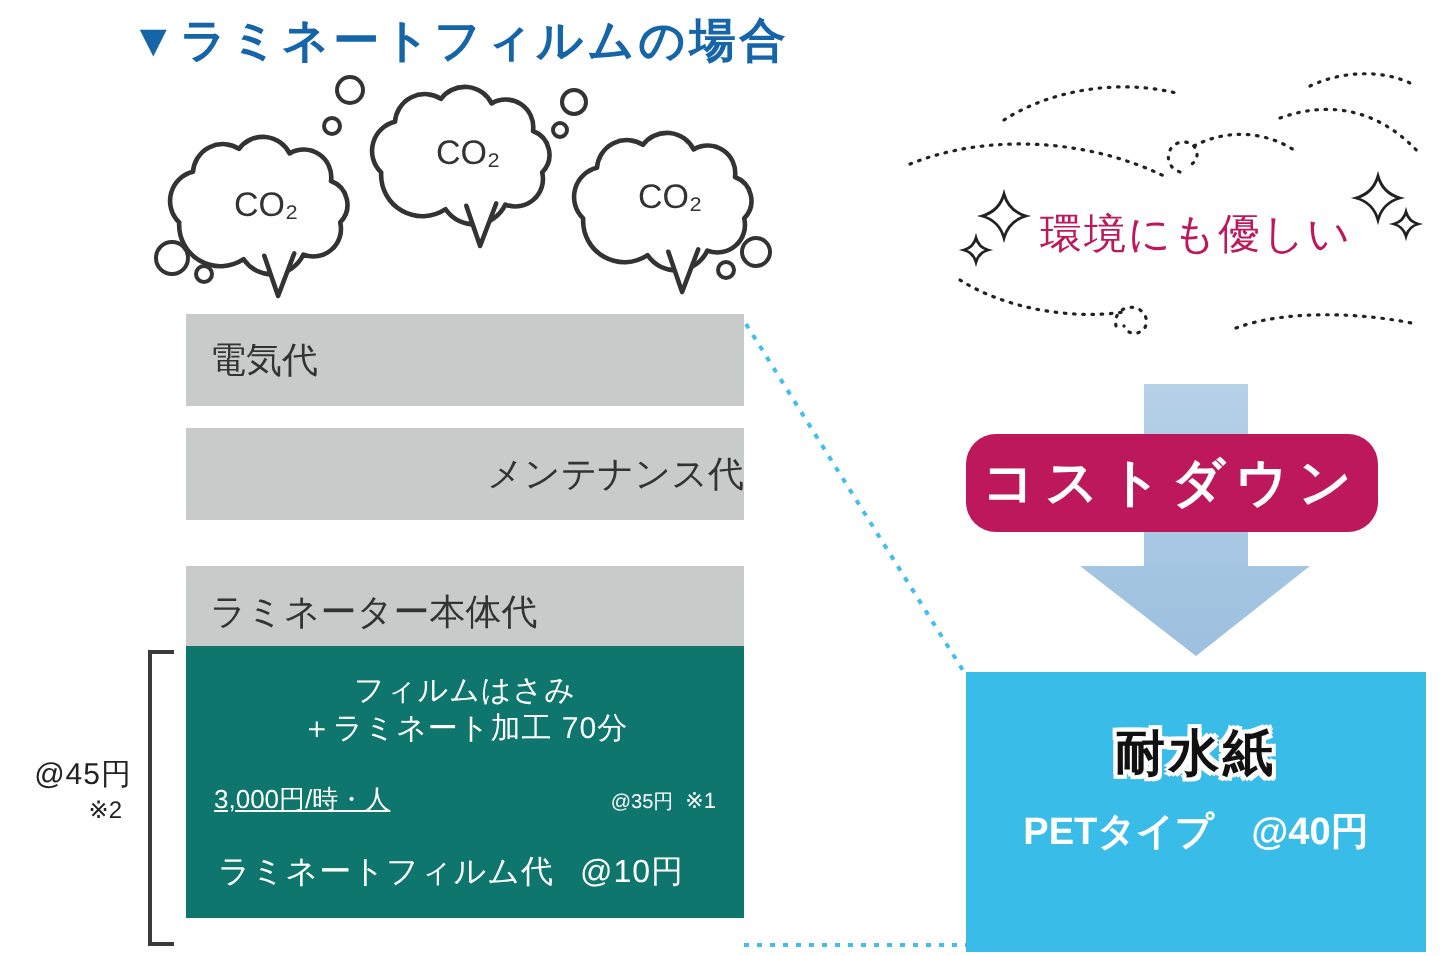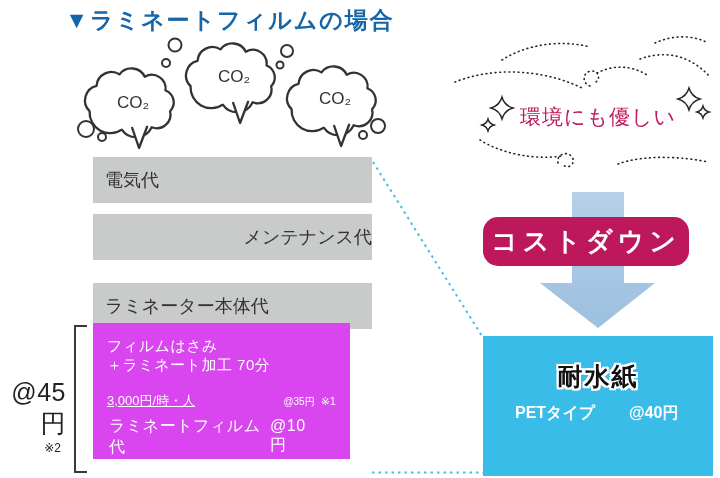--- a/index.html
+++ b/index.html
@@ -18,41 +18,42 @@
   
   .bar{
     position:absolute;left:93px;width:279px;height:46px;background:#C9CACA;
     color:#333;font-size:18px;display:flex;align-items:center;
     padding-left:12px;box-sizing:border-box;
   }
   #bar-electric{top:157px;}
   #bar-maintenance{top:214px;justify-content:flex-end;}
   #bar-laminator{top:267px;margin-top:16px;}
   .bar-dark{
-    position:absolute;left:93px;width:257px;background:#d946ef;color:#fff;
+    position:absolute;left:93px;width:279px;background:#0f766e;color:#fff;
     box-sizing:border-box;
+    text-align:center;
   }
   #bar-labor{top:323px;height:99px;padding:13px 14px 11px 14px;}
   #bar-labor .l{font-size:15px;line-height:19px;letter-spacing:0.5px;}
   #bar-labor .bottom-row{margin-top:17px;display:flex;justify-content:space-between;align-items:baseline;}
   #bar-labor .rate{font-size:13px;text-decoration:underline;}
   #bar-labor .price{font-size:10px;}
   #bar-labor .note{font-size:11px;margin-left:6px;}
   #bar-film{
     top:414px;height:45px;display:flex;align-items:center;justify-content:space-between;
     padding:0 30px 0 16px;font-size:16px;letter-spacing:0.5px;
   }
   
   #bracket{
     position:absolute;left:74px;top:325px;width:13px;height:148px;
     border-left:2px solid #3a3a3a;border-top:2px solid #3a3a3a;border-bottom:2px solid #3a3a3a;
     box-sizing:border-box;
   }
   #total-price{position:absolute;left:0;top:378px;width:66px;text-align:right;color:#222;}
-  #total-price .p{font-size:25px;letter-spacing:0.5px;}
+  #total-price .p{font-size:15px;letter-spacing:0.5px;}
   #total-price .n{display:block;font-size:12px;padding-right:5px;margin-top:1px;}
   
   #eco-message{
     position:absolute;left:483px;top:103px;width:230px;text-align:center;
     font-size:21px;color:#be185d;letter-spacing:1px;z-index:5;white-space:nowrap;
   }
   #cost-banner{
     position:absolute;left:483px;top:217px;width:206px;height:49px;background:#be185d;
     color:#fff;font-size:26px;font-weight:bold;letter-spacing:5px;
     display:flex;align-items:center;justify-content:center;z-index:6;white-space:nowrap;border-radius:15px;
@@ -60,21 +61,21 @@
   #product-box{
     position:absolute;left:483px;top:336px;width:230px;height:140px;background:#3ABCE8;
     z-index:6;box-sizing:border-box;text-align:center;
   }
   #product-box .box-title{
     margin-top:24px;font-size:25px;font-weight:bold;color:#111;letter-spacing:2px;
     text-shadow:-2px -2px 0 #fff,2px -2px 0 #fff,-2px 2px 0 #fff,2px 2px 0 #fff,
                 -2px 0 0 #fff,2px 0 0 #fff,0 -2px 0 #fff,0 2px 0 #fff;
   }
   #product-box .options{margin-top:10px;display:flex;flex-direction:column;gap:3px;}
-  .option-row{display:flex;justify-content:center;gap:18px;color:#fff;font-size:16px;font-weight:bold;}
+  .option-row{display:flex;justify-content:center;gap:18px;color:#fff;font-size:19px;font-weight:bold;}
   .option-row .opt-label{min-width:96px;text-align:left;}
   .option-row .opt-price{min-width:52px;text-align:left;}
   
   svg{display:block;}
   .cloud-line{fill:#fff;stroke:#333;stroke-width:2;stroke-linejoin:round;stroke-linecap:round;}
   .co2-text{font-family:"Liberation Sans","DejaVu Sans",sans-serif;font-size:17px;fill:#333;}
   .wind{fill:none;stroke:#222;stroke-width:1.6;stroke-dasharray:0.8 3.8;stroke-linecap:round;}
   .spark{fill:#fff;stroke:#222;}
   .connector{stroke:#41BEEA;stroke-width:2;stroke-dasharray:2.5 4;fill:none;}
 </style>

